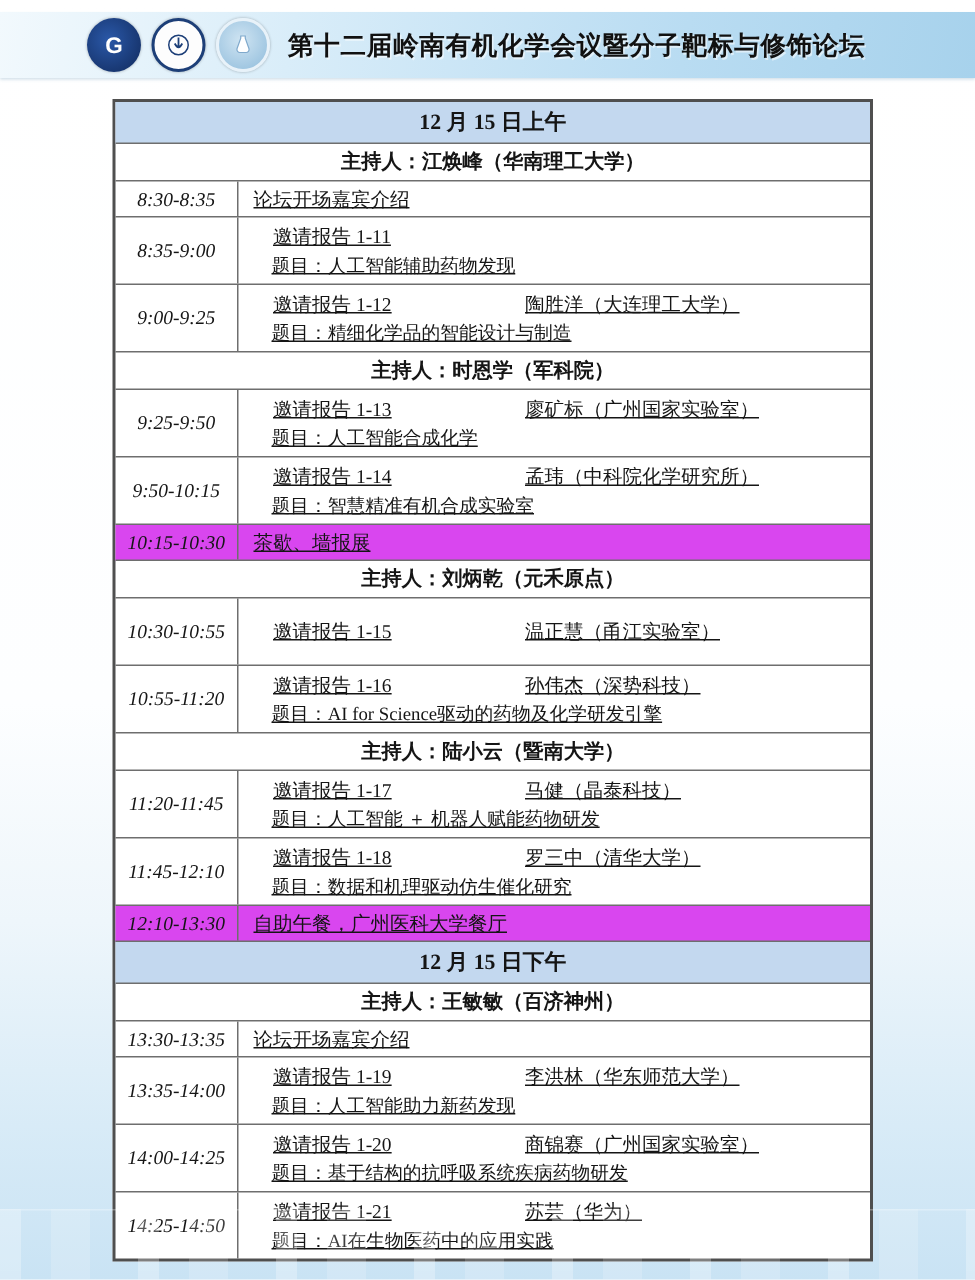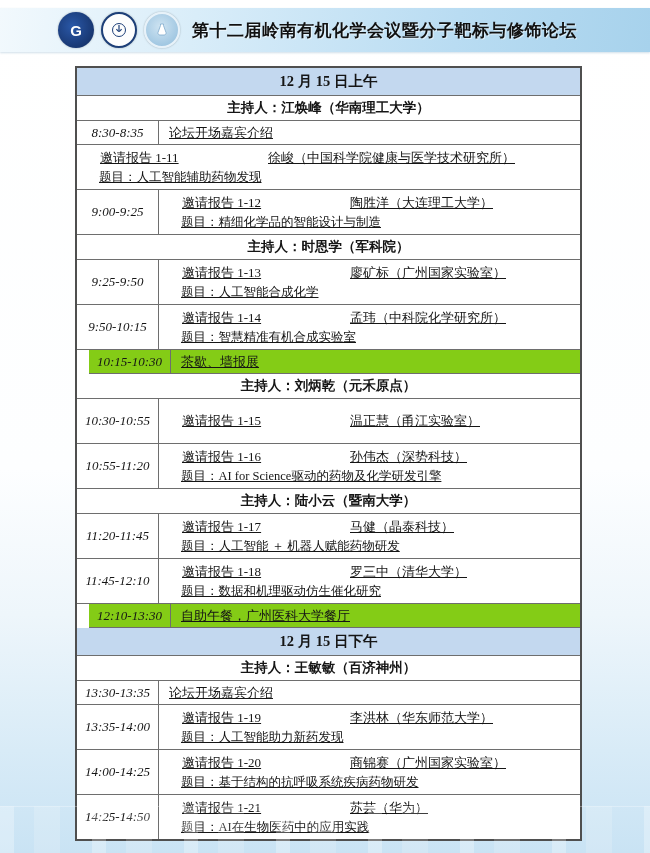--- a/index.html
+++ b/index.html
@@ -28,21 +28,21 @@
   
   .table{
     position:absolute;left:75px;top:66px;width:503px;
     border:2px solid #4f4f4f;background:#ffffff;
   }
   .row{display:flex;border-bottom:1px solid #6e6e6e;color:#151515;}
   .row:last-child{border-bottom:none;}
   .row.section{height:27px;align-items:center;justify-content:center;background:#c3d8ef;font-weight:bold;font-size:14.5px;}
   .row.chair{height:24px;align-items:center;justify-content:center;font-size:13.5px;font-weight:bold;}
   .row.simple,.row.break{height:23px;}
-  .row.break{background:#84cc16;margin-left:12px;}
+  .row.break{background:#d946ef;}
   .row.talk{height:44px;}
   .cell-time{
     flex:0 0 82px;border-right:1px solid #6e6e6e;
     display:flex;align-items:center;justify-content:center;
     font-size:13px;box-sizing:border-box;font-style:italic;
   }
   .cell-content{flex:1;display:flex;flex-direction:column;justify-content:center;padding-left:10px;box-sizing:border-box;font-size:13px;text-decoration:underline;}
   .talk-line1{display:flex;align-items:baseline;margin-left:13px;}
   .talk-code{flex:0 0 168px;}
   .talk-speaker{flex:1;}
@@ -85,24 +85,24 @@
       <div class="row chair">
         <div class="">主持人：江焕峰（华南理工大学）</div>
       </div>
       <div class="row simple">
         <div class="cell-time">8:30-8:35</div>
         <div class="cell-content">
           <div class="">论坛开场嘉宾介绍</div>
         </div>
       </div>
       <div class="row talk">
+        <div class="cell-time">8:35-9:00</div>
         <div class="cell-content">
           <div class="talk-line1">
             <div class="talk-code">邀请报告 1-11</div>
-            <div class="talk-speaker">徐峻（中国科学院健康与医学技术研究所）</div>
           </div>
           <div class="talk-title">题目：人工智能辅助药物发现</div>
         </div>
       </div>
       <div class="row talk">
         <div class="cell-time">9:00-9:25</div>
         <div class="cell-content">
           <div class="talk-line1">
             <div class="talk-code">邀请报告 1-12</div>
             <div class="talk-speaker">陶胜洋（大连理工大学）</div>

